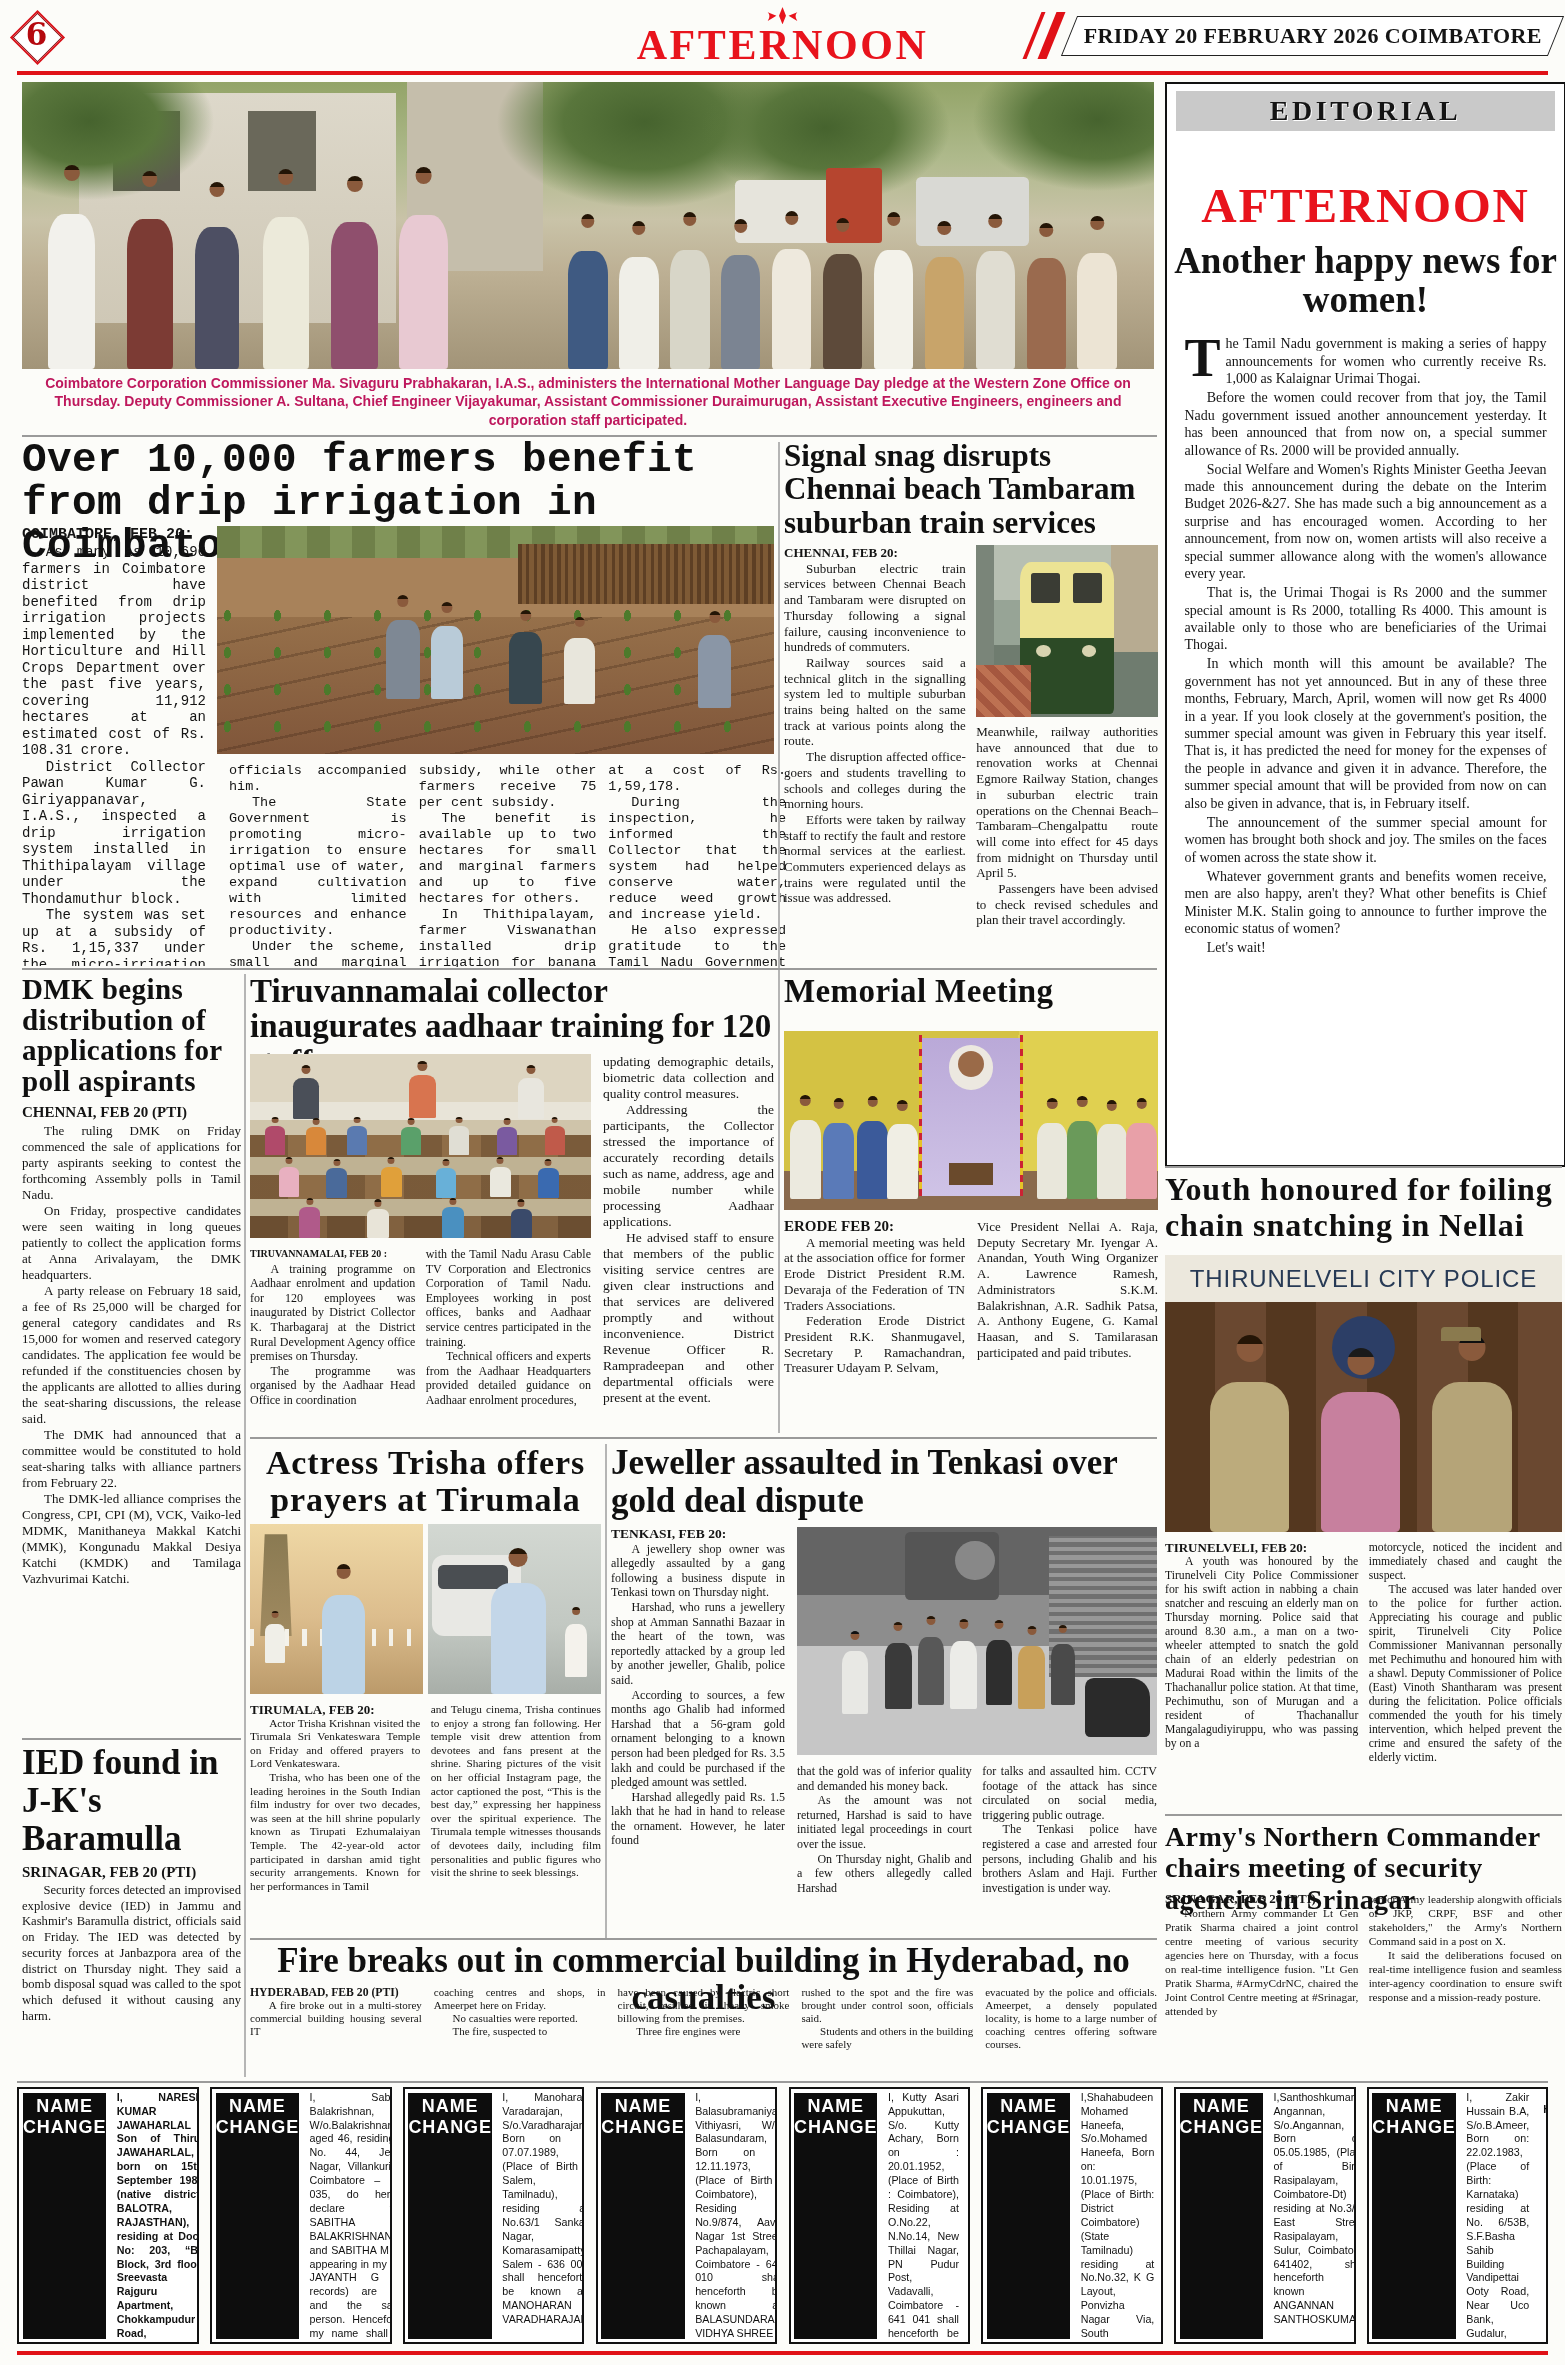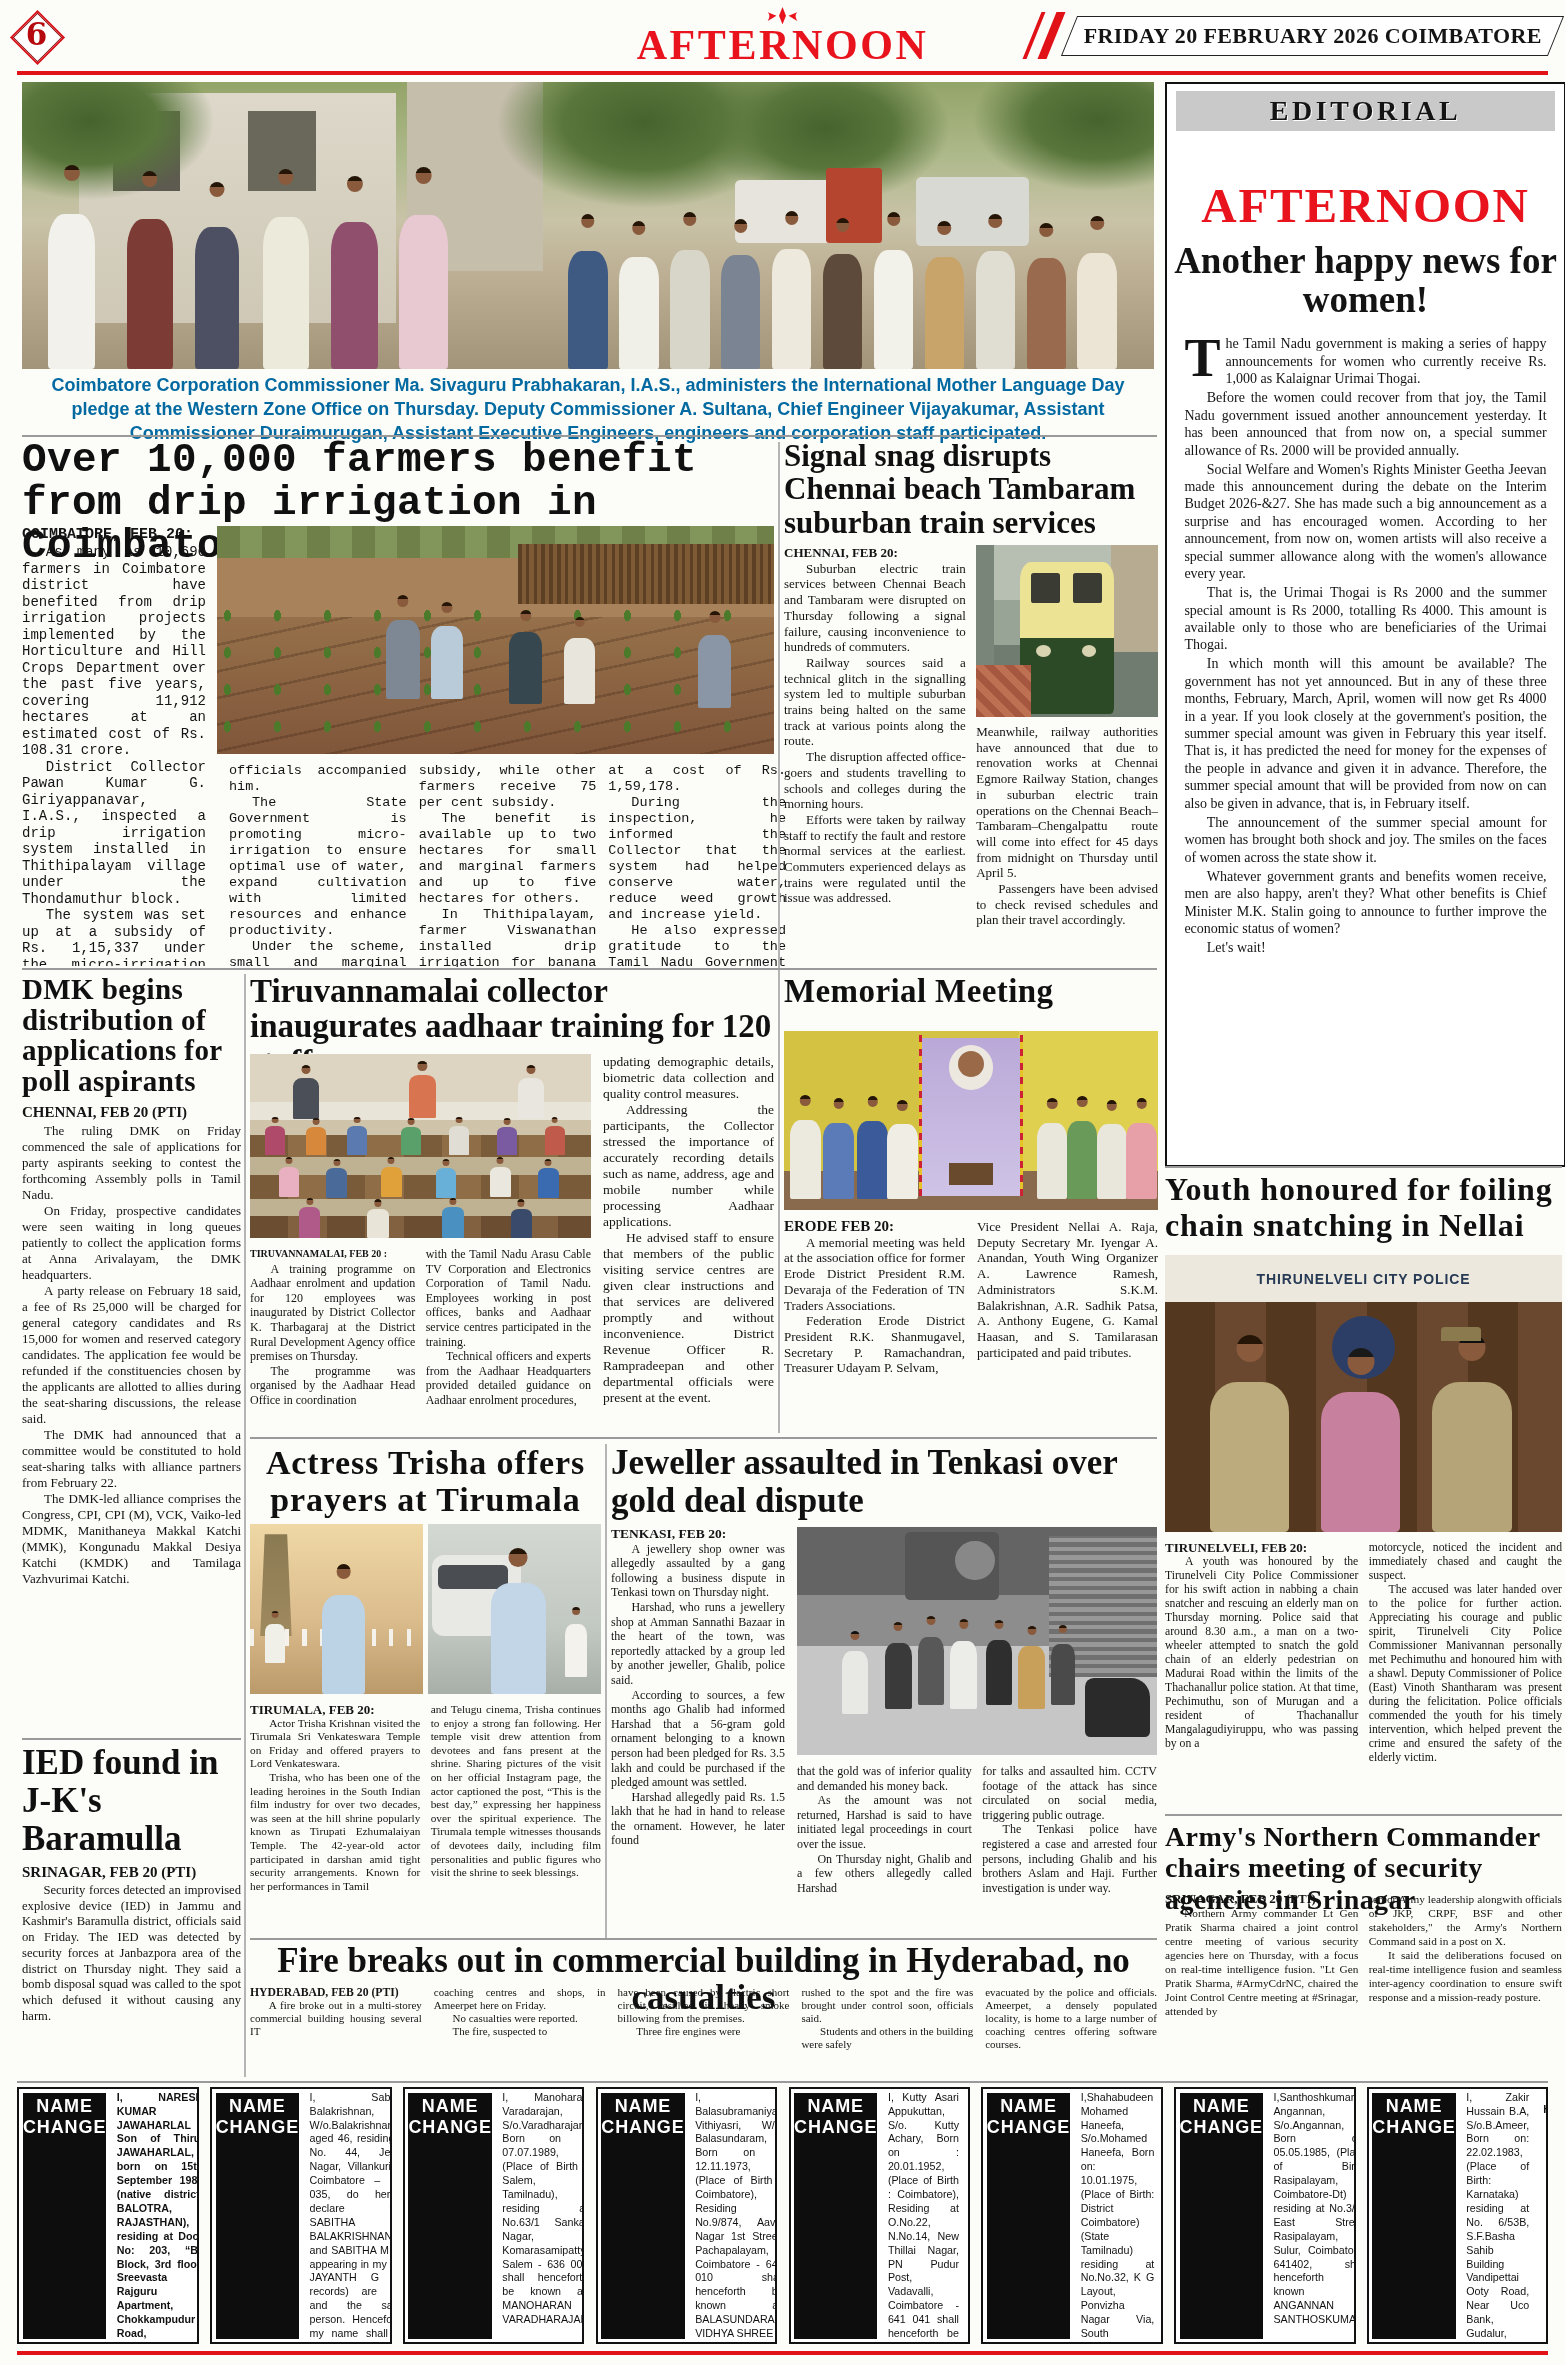--- a/index.html
+++ b/index.html
@@ -32,22 +32,22 @@
   .pn{position:absolute;}
   .fig{position:absolute;}
   .fig::before{content:"";position:absolute;top:0;left:50%;transform:translateX(-50%);
       width:30%;aspect-ratio:1/1;border-radius:50%;
       background:linear-gradient(var(--hair,#241506) 0 34%, var(--skin,#8a5a3c) 34%);}
   .fig::after{content:"";position:absolute;top:24%;left:6%;right:6%;bottom:0;background:var(--c,#ddd);
       border-radius:34% 34% 6% 6% / 20% 20% 3% 3%;}
   .leaf{background:radial-gradient(closest-side,#46632e,#59763c 55%,rgba(90,120,60,0));}
 
   
-  .caption{font-family:"Liberation Sans",sans-serif;font-weight:600;font-size:18px;line-height:1.32;
-      text-align:center;color:#0369a1;}
+  .caption{font-family:"Liberation Sans",sans-serif;font-weight:600;font-size:14px;line-height:1.32;
+      text-align:center;color:#be185d;}
   .headline{font-weight:bold;line-height:1.05;color:#101010;}
   .dateline{font-weight:bold;}
   .body p{margin:0;text-align:justify;text-indent:1.7em;}
   .body p.nind{text-indent:0;}
   .col{flex:1;min-width:0;}
 
   
   #art-farmers{left:22px;top:439px;width:752px;height:527px;font-family:Liberation Mono, monospace;}
   #art-farmers .headline{font-size:41px;letter-spacing:0.4px;}
   #farmers-body{position:absolute;top:87px;left:0;right:0;bottom:0;}
@@ -136,21 +136,21 @@
   #art-ied .dateline{font-size:15px;margin-top:7px;}
   #ied-body{font-size:12.6px;line-height:15.7px;overflow:hidden;height:193px;margin-top:1.7px;}
 
   
   #art-youth{left:1165px;top:1172px;width:397px;height:640px;}
   #art-youth .headline{font-size:32px;letter-spacing:0.9px;line-height:1.12;}
   #youth-photo{left:0;top:83px;width:397px;height:277px;
       background:repeating-linear-gradient(90deg,#54371f 0 50px,#6a4830 50px 101px);}
   #youth-banner{position:absolute;left:0;top:0;width:100%;height:17%;background:#ece8dd;
       display:flex;align-items:center;justify-content:center;font-family:"Liberation Sans",sans-serif;
-      font-weight:bold;font-size:14px;color:#273a55;letter-spacing:0.9px;}
+      font-weight:normal;font-size:24px;color:#273a55;letter-spacing:0.9px;}
   #youth-cols{position:absolute;left:0;top:369px;right:0;bottom:0;display:flex;gap:10.4px;
       font-size:11.7px;line-height:14px;overflow:hidden;}
   #art-youth .dateline{font-size:13px;}
 
   
   #art-army{left:1165px;top:1821px;width:397px;height:257px;}
   #art-army .headline{font-size:28px;letter-spacing:0.4px;line-height:1.12;}
   #army-cols{position:absolute;left:0;top:71px;right:0;bottom:0;display:flex;gap:10.4px;
       font-size:11.3px;line-height:14px;overflow:hidden;}
   #art-army .dateline{font-size:13px;}

